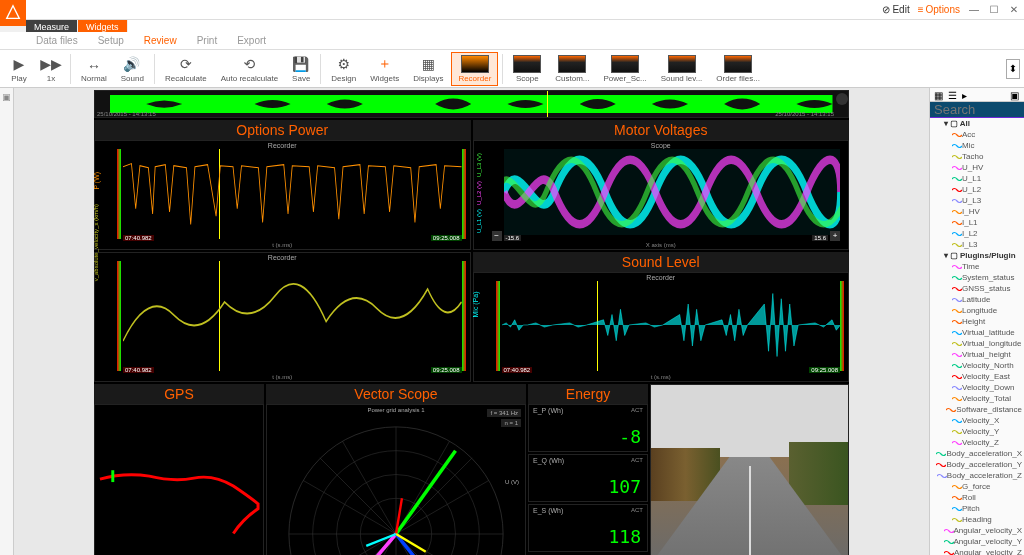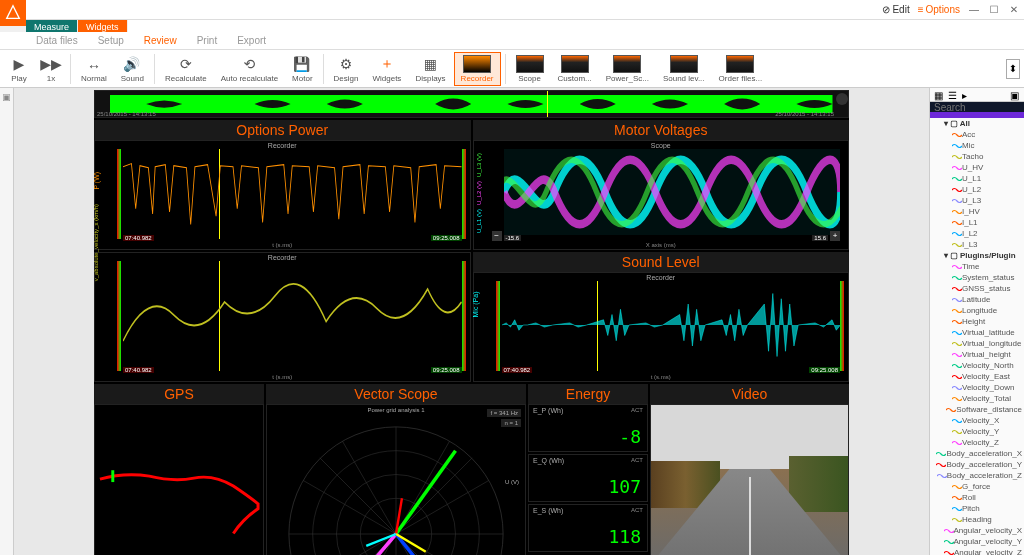--- a/index.html
+++ b/index.html
@@ -76,21 +76,21 @@
 .gps-body { background: #000; position: relative; }
 .gps-scale { position: absolute; bottom: 4px; right: 4px; font-size: 6px; color: #888; }
 
 
 .vector-body { background: #000; position: relative; }
 .vector-label { position: absolute; font-size: 6px; color: #aaa; }
 
 
 .rp-header { height: 14px; display: flex; align-items: center; padding: 0 4px; gap: 4px; border-bottom: 1px solid #ccc; }
 .rp-header .hicon { width: 10px; height: 10px; }
-.rp-search { height: 16px; border: none; border-bottom: 6px solid #6d28d9; padding: 0 4px; font-size: 10px; color: #999; background: #0f172a; width: 100%; }
+.rp-search { height: 16px; border: none; border-bottom: 1px solid #6d28d9; padding: 0 4px; font-size: 13px; color: #999; background: #0c4a6e; width: 100%; }
 .tree { flex: 1; overflow-y: auto; font-size: 8px; }
 .tree-item { display: flex; align-items: center; padding: 1px 2px; gap: 2px; color: #555; white-space: nowrap; }
 .tree-item .bullet { width: 8px; height: 6px; }
 .bullet svg { display: block; }
 .tree-item.group { color: #333; font-weight: bold; }
 .tree-item .indent1 { width: 10px; }
 .tree-item .indent2 { width: 18px; }
 .tree::-webkit-scrollbar { width: 6px; }
 .tree::-webkit-scrollbar-thumb { background: #ccc; }
 </style>
@@ -104,21 +104,21 @@
   <span class="win-btn">☐</span>
   <span class="win-btn">✕</span>
 </div>
 
 <div class="logo">
   <svg width="18" height="18" viewBox="0 0 20 20">
       <path d="M10 2 L17 16 L3 16 Z" fill="none" stroke="#fff" stroke-width="1.5"></path>
     </svg>
 </div>
 <div style="display:flex; background:#fff; height:12px; margin-left:26px;">
-  <div class="tab-small" style="background:#0f766e;color:#fff;">Measure</div>
+  <div class="tab-small" style="background:#404040;color:#fff;">Measure</div>
   <div class="tab-small active-orange">Widgets</div>
 </div>
 
 <div class="ribbon-tabs">
   <div class="tab-menu" id="menu-tabs">
       <div class="mtab">Data files</div>
       <div class="mtab">Setup</div>
       <div class="mtab active">Review</div>
       <div class="mtab">Print</div>
       <div class="mtab">Export</div>
@@ -147,21 +147,21 @@
   <div class="tb-btn">
       <span class="icon">⟳</span>
       <span>Recalculate</span>
     </div>
   <div class="tb-btn">
       <span class="icon">⟲</span>
       <span>Auto recalculate</span>
     </div>
   <div class="tb-btn">
       <span class="icon">💾</span>
-      <span>Motor</span>
+      <span>Save</span>
     </div>
   <div class="tb-sep"></div>
   <div class="tb-btn">
       <span class="icon">⚙</span>
       <span>Design</span>
     </div>
   <div class="tb-btn">
       <span class="icon" style="color:#ff6000;">＋</span>
       <span>Widgets</span>
     </div>
@@ -359,21 +359,20 @@
               </div>
               <div class="energy-item">
                 <span class="energy-label">E_S (Wh)</span>
                 <span class="energy-act">ACT</span>
                 <span class="energy-val">118</span>
               </div>
             </div>
         </div>
 
         <div class="panel">
-          <div class="panel-title">Video</div>
           <div class="panel-body video-frame">
             <div class="trees-l"></div>
               <div class="trees-r"></div>
             <div class="road"></div>
               <div class="road-line"></div>
           </div>
         </div>
       </div>
     </div>
   </div>

